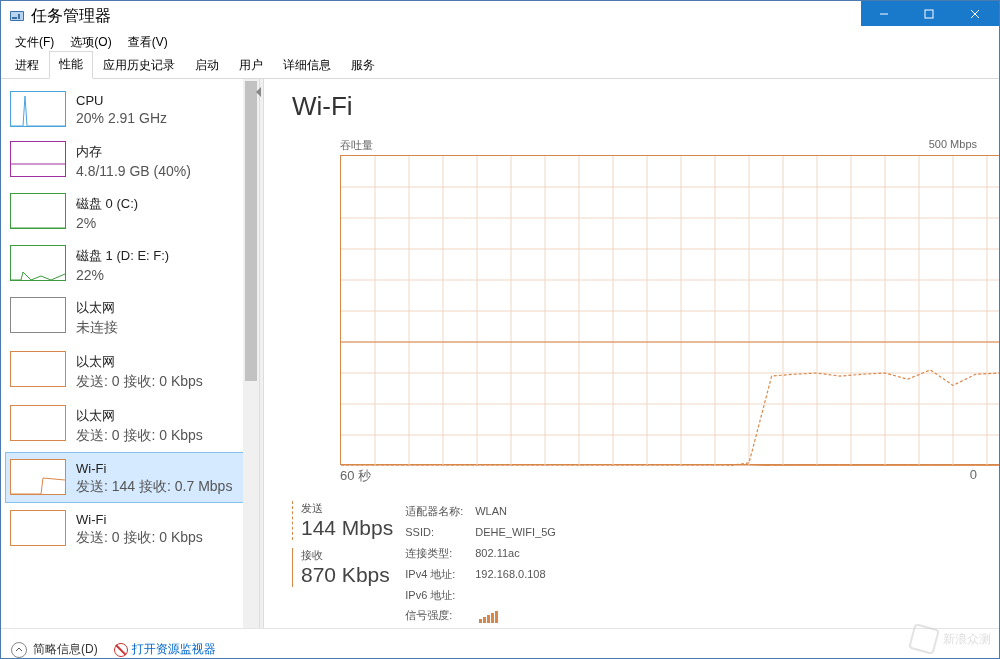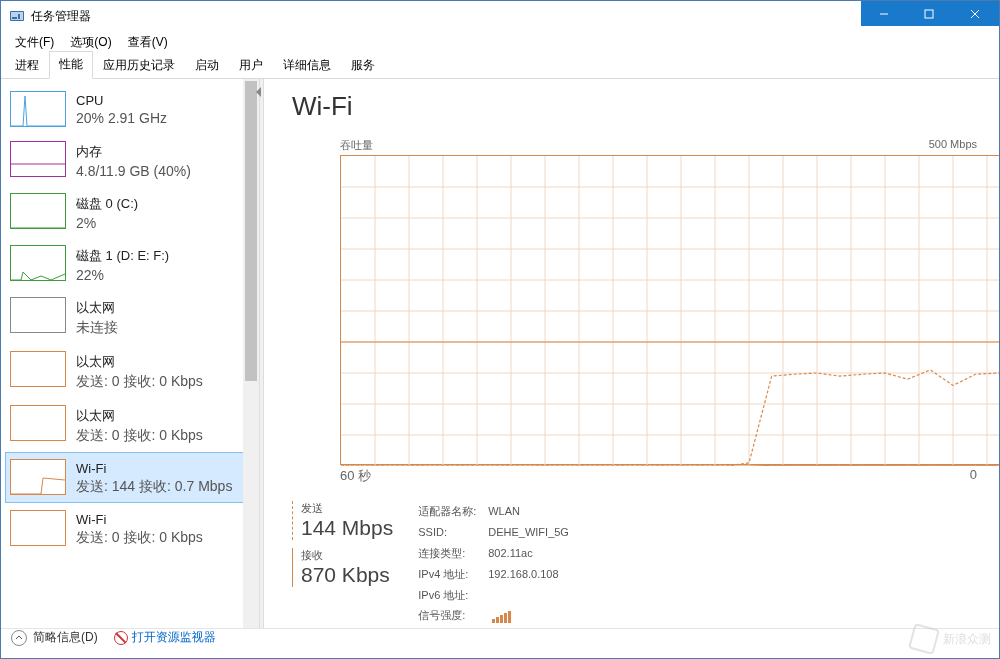--- a/index.html
+++ b/index.html
@@ -1,20 +1,20 @@
 <!DOCTYPE html>
 <html><head>
 <meta charset="utf-8">
 <style>
   * { box-sizing: border-box; margin: 0; padding: 0; }
   body { font-family: "Microsoft YaHei", "Segoe UI", sans-serif; font-size: 12px; background: #fff; width: 1000px; height: 659px; overflow: hidden; position: relative; border: 1px solid #4a7ab0; }
   
   .titlebar { height: 30px; background: #fff; display: flex; align-items: center; padding-left: 8px; }
   .titlebar .app-icon { width: 16px; height: 16px; margin-right: 6px; }
-  .titlebar .title { font-size: 12px; color: #000; }
+  .titlebar .title { font-size: 16px; color: #000; }
   .win-controls { margin-left: auto; display: flex; background: #1979ca; color: #fff; height: 25px; align-self: flex-start; }
   .win-controls div { width: 45px; display: flex; align-items: center; justify-content: center; cursor: pointer; }
   .win-controls .close { width: 48px; }
   
   .menubar { height: 22px; display: flex; align-items: center; padding-left: 6px; font-size: 12px; }
   .menubar div { padding: 2px 8px; cursor: pointer; }
   
   .tabbar { height: 26px; display: flex; align-items: flex-end; padding-left: 4px; border-bottom: 1px solid #d9d9d9; }
   .tabbar div { padding: 4px 9px 5px; font-size: 12px; cursor: pointer; border: 1px solid transparent; border-bottom: none; margin-bottom: -1px; }
   .tabbar .active { background: #fff; border-color: #d9d9d9; border-bottom: 1px solid #fff; }
@@ -39,36 +39,36 @@
   .main-header { display: flex; align-items: baseline; justify-content: space-between; margin-bottom: 16px; }
   .main-title { font-size: 26px; font-weight: 300; color: #333; }
   .adapter { font-size: 13px; color: #333; }
   
   .chart-area { position: relative; padding-left: 48px; }
   .chart-top { display: flex; justify-content: space-between; font-size: 11px; color: #666; margin-bottom: 2px; }
   .chart { width: 680px; height: 310px; border: 1px solid #d8874b; position: relative; background: #fff; }
   .chart-bottom { display: flex; justify-content: space-between; font-size: 13px; color: #666; margin-top: 2px; }
   .chart-200label { position: absolute; right: -56px; top: 182px; font-size: 11px; color: #666; white-space: nowrap; }
   
-  .metrics { display: flex; margin-top: 16px; gap: 25px; }
+  .metrics { display: flex; margin-top: 16px; gap: 12px; }
   .metrics-left { display: flex; flex-direction: column; gap: 8px; }
   .metric-box { border-left: 1px dashed #d8874b; padding-left: 8px; }
   .metric-box.solid { border-left: 1px solid #d8874b; }
   .metric-label { font-size: 11px; color: #555; }
   .metric-value { font-size: 21px; color: #444; }
   
   .details { font-size: 11px; line-height: 1.9; }
   .detail-row { display: flex; }
   .detail-key { width: 70px; color: #555; }
   .detail-val { color: #555; }
   
   .signal-bars { display: inline-flex; align-items: flex-end; gap: 1px; vertical-align: middle; margin-left: 4px; }
   .signal-bars span { width: 3px; background: #d8874b; }
   
-  .footer { position: absolute; bottom: 0; left: 0; right: 0; height: 30px; display: flex; align-items: flex-start; padding: 0 10px; background: #fff; border-top: 1px solid #e5e5e5; font-size: 12px; }
+  .footer { position: absolute; bottom: 0; left: 0; right: 0; height: 30px; display: flex; align-items: flex-end; padding: 0 10px; background: #fff; border-top: 1px solid #e5e5e5; font-size: 12px; }
   .footer .less { display: flex; align-items: center; cursor: pointer; color: #333; }
   .footer .circle { width: 16px; height: 16px; border: 1px solid #888; border-radius: 50%; display: inline-flex; align-items: center; justify-content: center; margin-right: 6px; }
   .footer .resmon { margin-left: 16px; color: #0066cc; cursor: pointer; display: flex; align-items: center; }
   .footer .forbid { width: 14px; height: 14px; border: 1.5px solid #c33; border-radius: 50%; margin-right: 4px; position: relative; }
   .footer .forbid::after { content: ""; position: absolute; width: 14px; height: 1.5px; background: #c33; top: 5px; left: -1px; transform: rotate(45deg); }
   
   .watermark { position: absolute; right: 8px; bottom: 6px; color: rgba(200,200,200,0.6); font-size: 12px; display: flex; align-items: center; gap: 6px; pointer-events: none; }
   .watermark .wm-icon { width: 26px; height: 26px; border: 2px solid rgba(200,200,200,0.5); border-radius: 4px; transform: rotate(15deg); }
 
   

